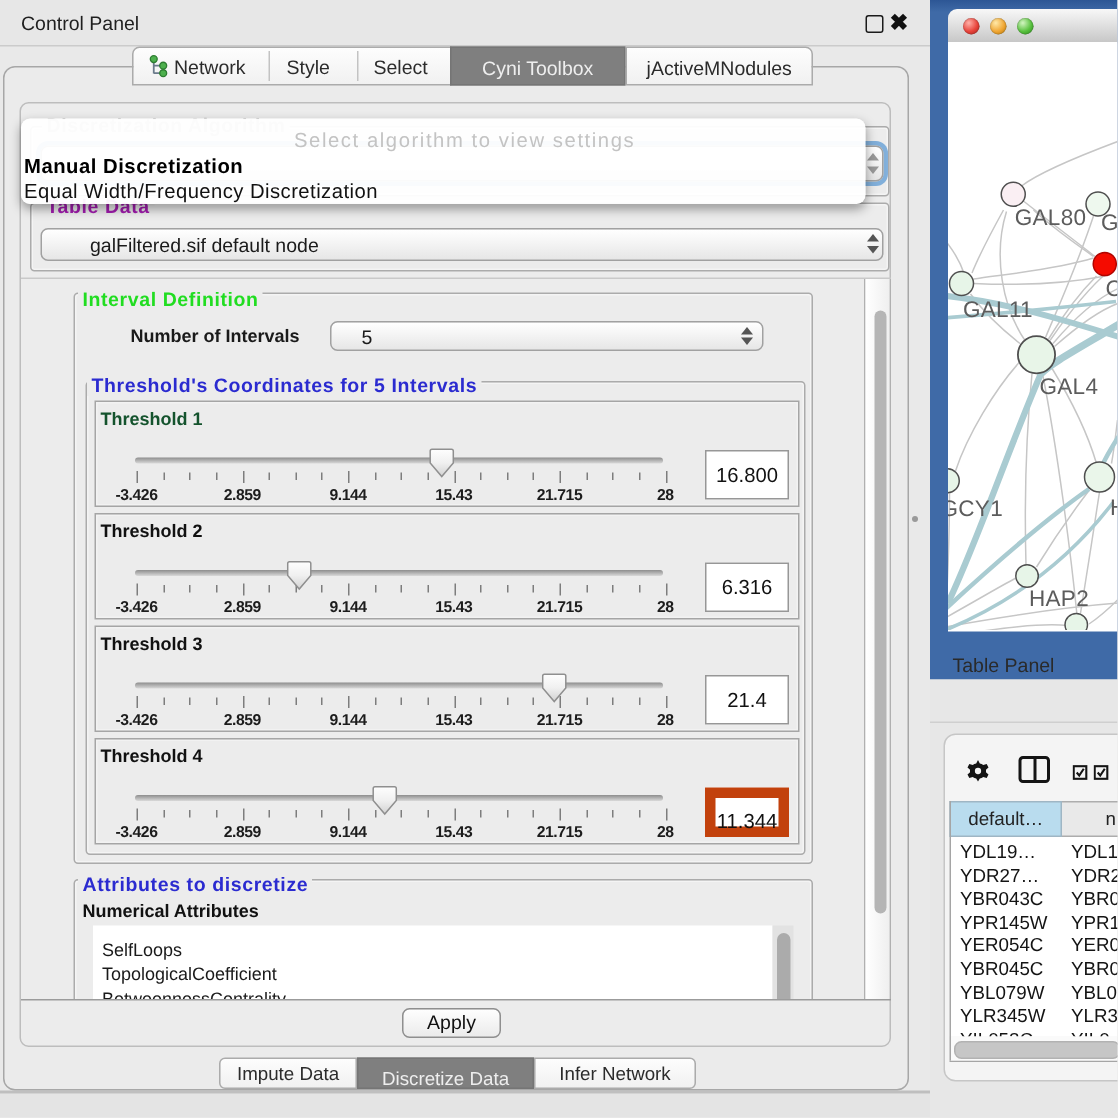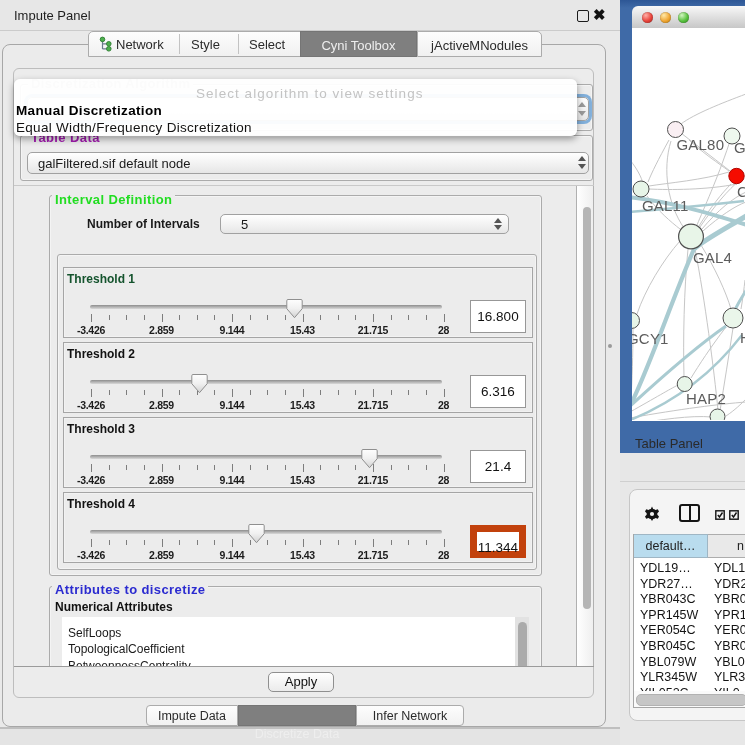--- a/index.html
+++ b/index.html
@@ -21,21 +21,21 @@
 .tabd{position:absolute;box-sizing:border-box;border:1px solid #757575;
  background:#7f7f7f;color:#eeeeee;text-align:center;}
 .tick{position:absolute;width:1px;background:#7d7d7d;}
 .tlab{position:absolute;width:60px;text-align:center;font-size:10.5px;font-weight:bold;color:#1c1c1c;letter-spacing:-0.3px;}
 .row{position:absolute;font-size:12.5px;color:#141414;white-space:nowrap;}
 </style></head>
 <body>
 
 <div class="abs" style="left:0;top:0;width:620px;height:729px;background:#e9e9e9;border-bottom:2px solid #bfbfbf;box-sizing:border-box;"></div>
 <div class="abs" style="left:0;top:0;width:620px;height:30px;background:#e7e7e7;border-bottom:1px solid #cbcbcb;"></div>
-<div class="abs" style="left:14px;top:8px;font-size:13px;color:#1f1f1f;">Impute Panel</div>
+<div class="abs" style="left:14px;top:8px;font-size:13px;color:#1f1f1f;">Control Panel</div>
 <div class="abs" style="left:577px;top:10px;width:10px;height:10px;border:1.6px solid #1b1b1b;border-radius:2px;"></div>
 <div class="abs" style="left:593px;top:6px;font-size:15px;font-weight:bold;color:#111;">✖</div>
 <div class="abs" style="left:2px;top:44px;width:604px;height:683px;border:1px solid #a7a7a7;border-radius:8px;background:#ebebeb;box-sizing:border-box;"></div>
 <div class="tabw" style="left:88px;top:31px;width:213px;height:26px;border-radius:5px 0 0 0;"></div>
 <div class="abs" style="left:179px;top:34px;width:1px;height:20px;background:#c3c3c3;"></div>
 <div class="abs" style="left:238px;top:34px;width:1px;height:20px;background:#c3c3c3;"></div>
 <svg class="abs" style="left:99px;top:36px;" width="15" height="16" viewBox="0 0 15 16">
 <path d="M3.5 5 V13 M3.5 7.8 H8 M3.5 12.8 H8" stroke="#6b7b8b" stroke-width="1.2" fill="none"></path>
 <circle cx="3.5" cy="3.4" r="2.3" fill="#4db04d" stroke="#2e7d32" stroke-width="0.9"></circle>
 <circle cx="9.8" cy="7.8" r="2.3" fill="#4db04d" stroke="#2e7d32" stroke-width="0.9"></circle>
@@ -58,21 +58,21 @@
     <div class="up" style="border-bottom-color:#999;"></div>
     <div class="dn" style="border-top-color:#999;"></div>
   </div>
 <div class="gbox" style="left:20px;top:135px;width:573px;height:46px;"></div>
 <div class="gtitle" style="left:28px;top:131px;color:#a21caf;">Table Data</div>
 <div class="abs" style="left:14px;top:79px;width:563px;height:57px;background:rgba(255,255,255,0.95);border-radius:6px;box-shadow:0 3px 7px rgba(0,0,0,0.38);"></div>
 <div class="abs" style="left:196px;top:86px;font-size:13.5px;letter-spacing:1.05px;color:#c3c3c3;">Select algorithm to view settings</div>
 <div class="abs" style="left:16px;top:102.5px;font-size:13.5px;letter-spacing:0.35px;font-weight:bold;color:#000;">Manual Discretization</div>
 <div class="abs" style="left:16px;top:119.5px;font-size:13.5px;letter-spacing:0.3px;color:#111;">Equal Width/Frequency Discretization</div>
 <div class="combo" style="left:27px;top:152px;width:562px;height:22px;">
-    <span class="tx" style="line-height:22px;">galFiltered.sif default node</span>
+    <span class="tx" style="line-height:22px;margin-left:22px;">galFiltered.sif default node</span>
   </div>
 <div class="arrows" style="left:578px;top:156px;height:13px;">
     <div class="up"></div>
     <div class="dn"></div>
   </div>
 <div class="abs" style="left:14px;top:185px;width:580px;height:1px;background:#c9c9c9;"></div>
 <div class="abs" style="left:14px;top:666px;width:580px;height:1px;background:#9b9b9b;"></div>
 <div class="abs" style="left:576px;top:186px;width:1px;height:480px;background:#b0b0b0;"></div>
 <div class="abs" style="left:593px;top:186px;width:1px;height:480px;background:#b0b0b0;"></div>
 <div class="abs" style="left:577px;top:186px;width:16px;height:480px;background:linear-gradient(90deg,#ffffff,#efefef);"></div>
@@ -82,20 +82,21 @@
 <div class="gtitle" style="left:38px;top:6.5px;color:#21dd21;">Interval Definition</div>
 <div class="abs" style="left:73px;top:31px;font-size:12px;font-weight:bold;color:#1a1a1a;">Number of Intervals</div>
 <div class="combo" style="left:206px;top:28px;width:289px;height:20px;">
       <span class="tx" style="line-height:20px;left:20px;">5</span>
     </div>
 <div class="arrows" style="left:480px;top:32px;height:12px;">
       <div class="up"></div>
       <div class="dn"></div>
     </div>
 <div class="gbox" style="left:43px;top:68px;width:480px;height:316px;"></div>
+<div class="gtitle" style="left:44px;top:64px;color:#2b2bd0;">Threshold's Coordinates for 5 Intervals</div>
 <div class="abs" style="left:49px;top:81px;width:470px;height:71px;border:1px solid #a5a5a5;box-sizing:border-box;box-shadow:inset 0 0 0 1px #f2f2f2;"></div>
 <div class="abs" style="left:53px;top:86px;font-size:12px;font-weight:bold;color:#14532d;">Threshold 1</div>
 <div class="abs" style="left:76px;top:119px;width:352px;height:4px;border-radius:2px;background:linear-gradient(#8d8d8d,#d9d9d9);"></div>
 <div class="tick" style="left:77.0px;top:128px;height:8px;"></div>
 <div class="tick" style="left:94.6px;top:129px;height:5px;"></div>
 <div class="tick" style="left:112.2px;top:129px;height:5px;"></div>
 <div class="tick" style="left:129.9px;top:129px;height:5px;"></div>
 <div class="tick" style="left:147.5px;top:128px;height:8px;"></div>
 <div class="tick" style="left:165.1px;top:129px;height:5px;"></div>
 <div class="tick" style="left:182.8px;top:129px;height:5px;"></div>
@@ -261,21 +262,21 @@
 <div class="abs" style="left:54px;top:456px;font-size:12px;color:#1a1a1a;">TopologicalCoefficient</div>
 <div class="abs" style="left:54px;top:473px;font-size:12px;color:#1a1a1a;">BetweennessCentrality</div>
 <div class="abs" style="left:501px;top:431px;width:14px;height:60px;background:#e2e2e2;"></div>
 <div class="abs" style="left:504px;top:436px;width:9px;height:60px;background:#ababab;border-radius:5px;"></div>
 </div>
 <div class="abs" style="left:268px;top:672px;width:66px;height:20px;border:1px solid #8f8f8f;border-radius:5px;background:linear-gradient(#fefefe,#ebebeb);box-sizing:border-box;text-align:center;line-height:18px;font-size:13px;color:#111;">Apply</div>
 <div class="tabw" style="left:146px;top:705px;width:92px;height:21px;border-radius:4px 0 0 4px;">
     <div style="margin-top:3px;font-size:12.5px;">Impute Data</div>
   </div>
 <div class="tabd" style="left:238px;top:705px;width:118px;height:21px;">
-    <div style="margin-top:21px;font-size:12.5px;">Discretize Data</div>
+    <div style="margin-top:6px;font-size:12.5px;">Discretize Data</div>
   </div>
 <div class="tabw" style="left:356px;top:705px;width:108px;height:21px;border-radius:0 4px 4px 0;">
     <div style="margin-top:3px;font-size:12.5px;">Infer Network</div>
   </div>
 <div class="abs" style="left:608px;top:344px;width:4px;height:4px;border-radius:2px;background:#9a9a9a;"></div>
 <div class="abs" style="left:620px;top:0;width:125px;height:453px;background:linear-gradient(#2d5695 0px,#3f6aa7 8px,#3f6aa7);"></div>
 <div class="abs" style="left:632px;top:6px;width:113px;height:22px;border-radius:6px 0 0 0;background:linear-gradient(#f8f8f8,#c7c7c7);border-bottom:1px solid #8a8a8a;"></div>
 <div class="abs" style="left:641.5px;top:11.5px;width:11px;height:11px;border-radius:50%;background:radial-gradient(circle at 35% 30%, #ffb0a8 0%, #e8433a 55%, #a02622 100%);box-shadow:inset 0 0 1px rgba(0,0,0,.5);"></div>
 <div class="abs" style="left:660.0px;top:11.5px;width:11px;height:11px;border-radius:50%;background:radial-gradient(circle at 35% 30%, #ffe9a8 0%, #f0a633 55%, #b27708 100%);box-shadow:inset 0 0 1px rgba(0,0,0,.5);"></div>
 <div class="abs" style="left:678.0px;top:11.5px;width:11px;height:11px;border-radius:50%;background:radial-gradient(circle at 35% 30%, #d2f5c0 0%, #58c13e 55%, #2e8821 100%);box-shadow:inset 0 0 1px rgba(0,0,0,.5);"></div>

